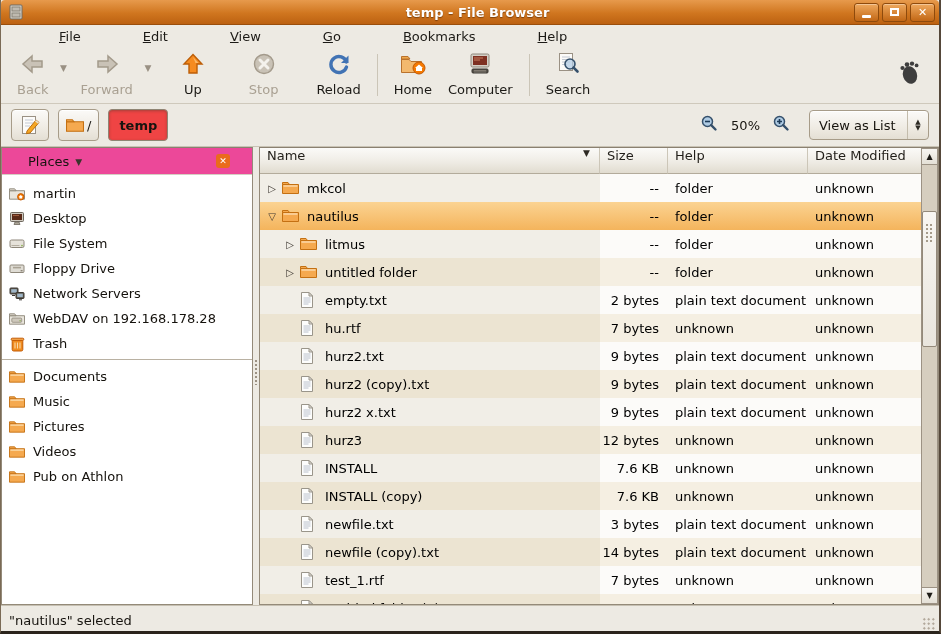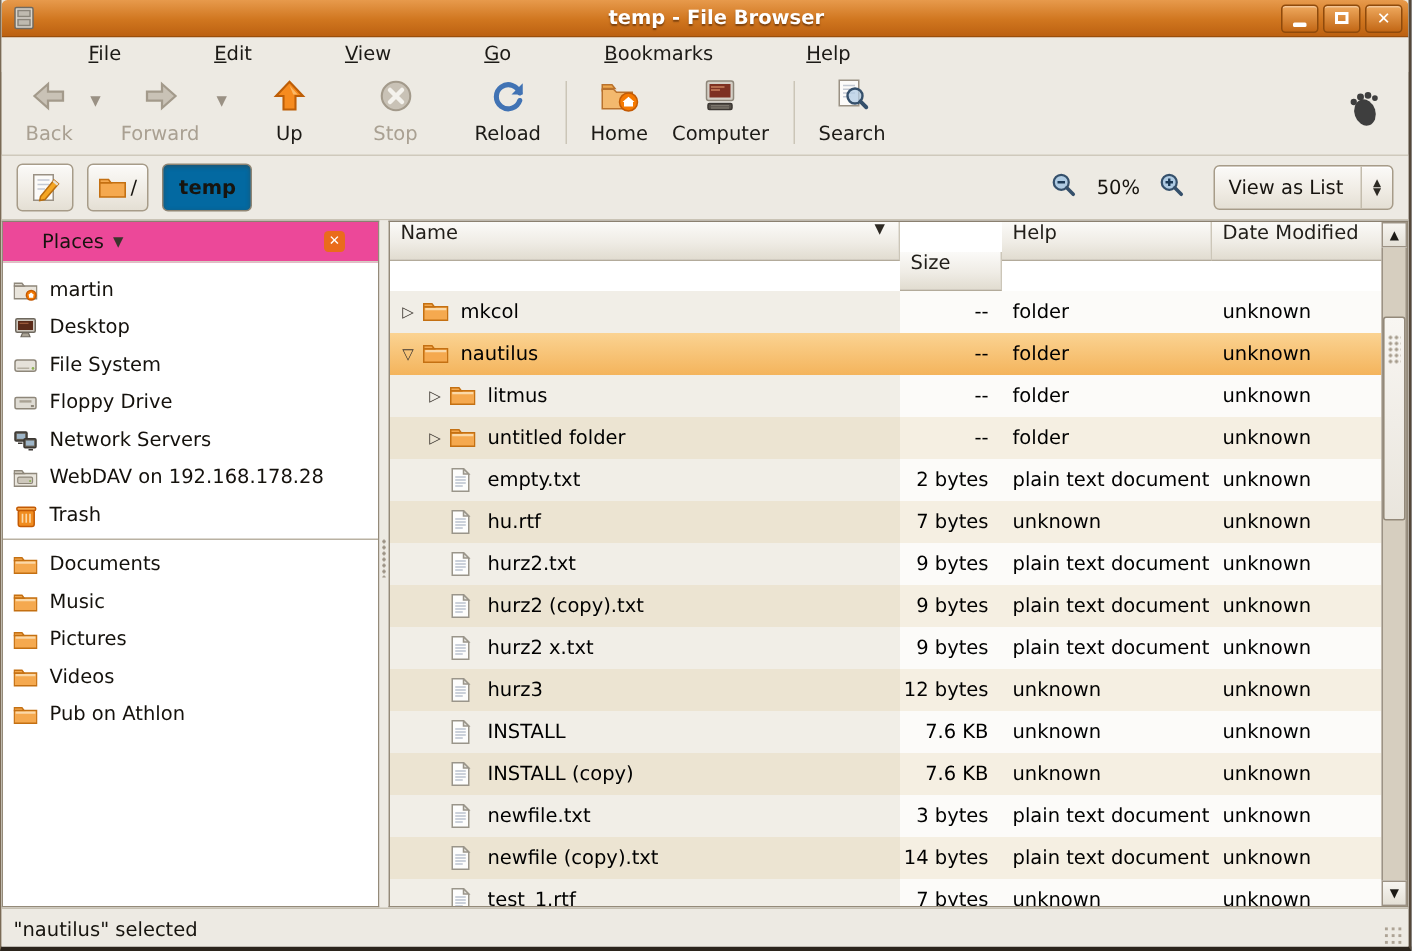--- a/index.html
+++ b/index.html
@@ -46,21 +46,21 @@
   .throbber{ margin-left:auto; margin-right:10px; }
   
   .locationbar{ height:43px; border-bottom:1px solid #C9C3B5; display:flex; align-items:center; padding:0 10px; gap:9px; background:#EDEAE3;}
   .lbtn{
     height:32px; border:1px solid #A79C89; border-radius:4px;
     background:linear-gradient(#FBFAF8,#EFEBE3 60%,#E4DFD4);
     display:flex; align-items:center; justify-content:center; padding:0 7px;
     box-shadow:inset 0 1px 0 #fff;
   }
   .lbtn.pressed{
-    background:#0369a1; box-shadow:inset 0 1px 3px rgba(70,60,45,.45);
+    background:#ef4444; box-shadow:inset 0 1px 3px rgba(70,60,45,.45);
     border-color:#8F benefits8574; border-color:#8F8574;
   }
   .lbtn .path-label{ font-size:13px; font-weight:bold; color:#17140f; padding:0 3px;}
   .root-slash{ font-size:13px; color:#17140f; margin-left:3px;}
   .zoom-cluster{ margin-left:auto; display:flex; align-items:center; gap:13px;}
   .zoom-level{ font-size:13px; color:#17140f; }
   .viewcombo{
     height:30px; width:120px; margin-left:6px; border:1px solid #A79C89; border-radius:4px;
     background:linear-gradient(#FBFAF8,#EFEBE3 60%,#E4DFD4); display:flex; align-items:center;
     box-shadow:inset 0 1px 0 #fff;
@@ -82,21 +82,21 @@
   .splitter{ width:6px; background:#EDEAE3; position:relative;}
   .split-grip{ position:absolute; left:1px; top:212px; width:4px; height:26px;
     background-image:radial-gradient(#9B9183 1px, transparent 1.2px); background-size:4px 4px;}
   
   .listpane{ flex:1; position:relative; background:#fff; border:1px solid #948A79; border-top-color:#8A8070; overflow:hidden;}
   .hrow{ display:flex; width:calc(100% - 17px); }
   .hcell{ height:26px; background:linear-gradient(#FBFAF8,#EFECE5 55%,#E1DCD0);
     border-right:1px solid #CCC6B8; border-bottom:1px solid #B3AB9B;
     display:flex; align-items:flex-start; padding:0 7px; font-size:13px; color:#211e19;}
   .hc-name{ width:340px; justify-content:space-between;}
-  .hc-size{ width:68px;margin-top:20px;}
+  .hc-size{ width:68px;}
   .hc-type{ width:140px;}
   .hc-date{ flex:1; border-right:none;}
   .sort-arrow{ font-size:9px; color:#2e2a24; margin-right:2px;}
   .rows{ width:calc(100% - 17px); height:430px; overflow:hidden;}
   .row{ display:flex; height:28px; font-size:13px; color:#000;}
   .cell{ display:flex; align-items:center; height:100%;}
   .c-name{ width:340px; }
   .c-size{ width:68px; justify-content:flex-end; padding-right:9px;}
   .c-type{ width:140px; padding-left:7px;}
   .c-date{ flex:1; padding-left:7px;}

